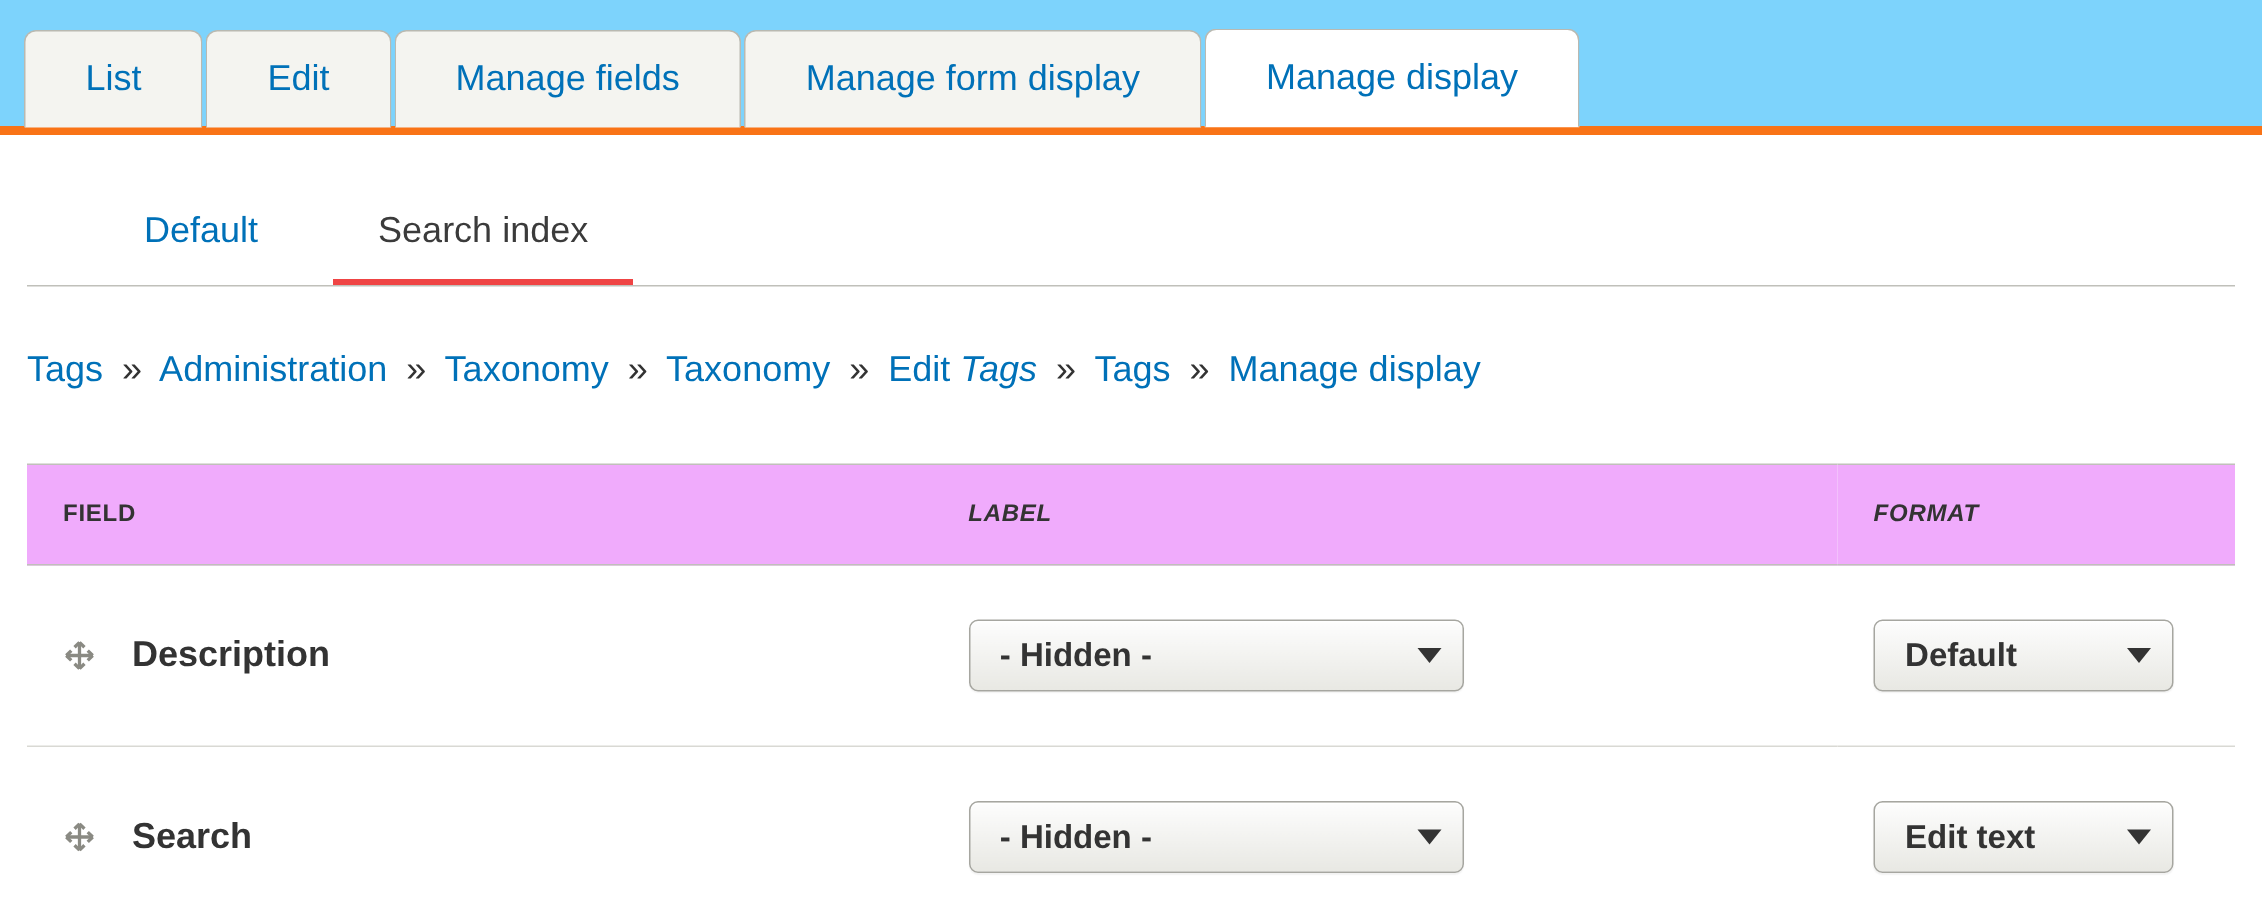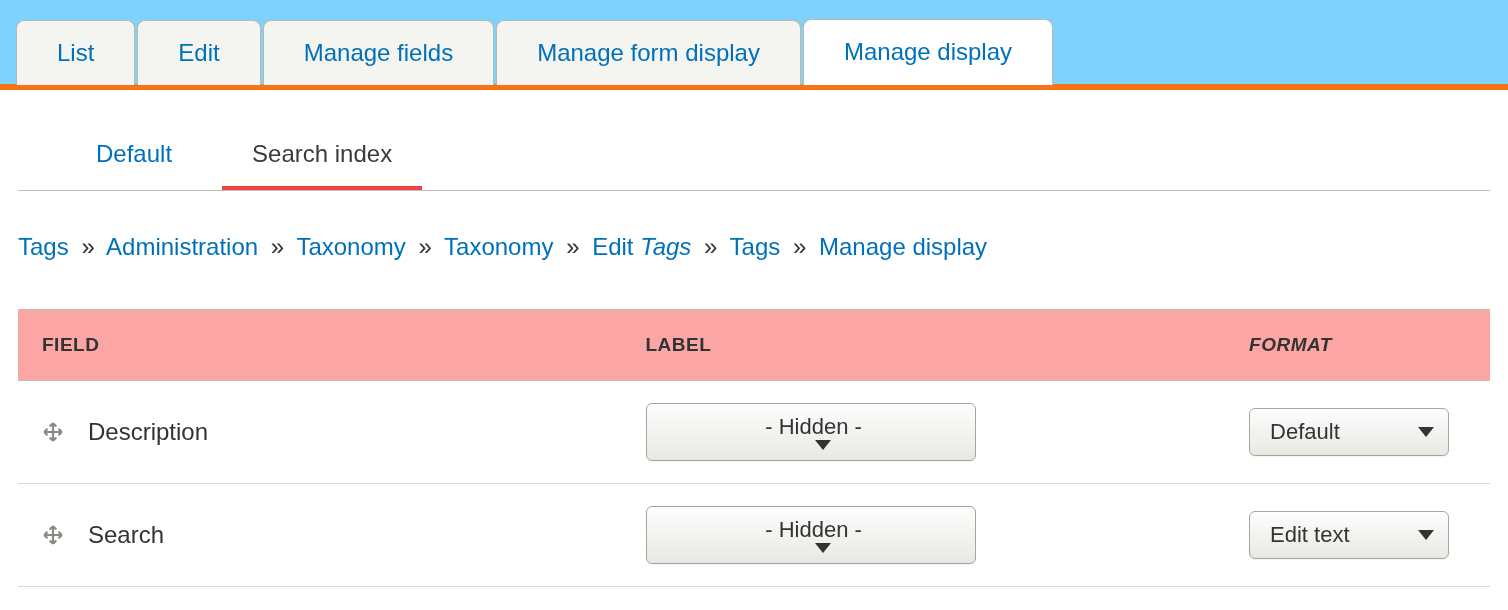--- a/index.html
+++ b/index.html
@@ -69,39 +69,40 @@
   .breadcrumb .sep { color: #333; padding: 0 6px; }
   .breadcrumb em { font-style: italic; }
 
   
   table.fields {
     width: 100%;
     border-collapse: collapse;
     margin-top: 48px;
   }
   table.fields th {
-    background: #fca5a5;
+    background: #f0abfc;
     border-top: 1px solid #c0c0ba;
     border-bottom: 1px solid #c0c0ba;
     text-align: left;
     padding: 24px 24px;
-    font-size: 19px;
+    font-size: 16px;
     letter-spacing: 0.5px;
     color: #333;
     font-weight: 700;
   }
   table.fields td {
     border-bottom: 1px solid #d9d9d4;
-    padding: 22px 24px;
+    padding: 36px 24px;
     font-size: 24px;
     color: #333;
     vertical-align: middle;
+    font-weight: bold;
   }
   .col-field { width: 41%; }
-  .col-label { width: 41%; }
+  .col-label { width: 41%; font-style: italic; }
   .col-format { width: 18%; font-style: italic; }
 
   .drag-cell { display: flex; align-items: center; gap: 24px; }
   .drag-handle {
     width: 22px; height: 22px;
     display: inline-block;
     cursor: move;
     color: #8a8a83;
   }
   .drag-handle svg { display:block; }
@@ -114,21 +115,21 @@
     border: 1px solid #a6a6a0;
     border-radius: 6px;
     background: linear-gradient(#fdfdfd, #e8e8e3);
     padding: 10px 14px 10px 20px;
     font-size: 22px;
     color: #333;
     cursor: pointer;
     min-width: 200px;
     box-shadow: inset 0 1px 0 rgba(255,255,255,0.7), 0 1px 1px rgba(0,0,0,0.05);
   }
-  .select.wide { min-width: 330px; flex-direction: column; }
+  .select.wide { min-width: 330px; }
   .select .caret {
     width: 0; height: 0;
     border-left: 8px solid transparent;
     border-right: 8px solid transparent;
     border-top: 10px solid #333;
     margin-left: 18px;
   }
 </style>
 </head>
 <body>

